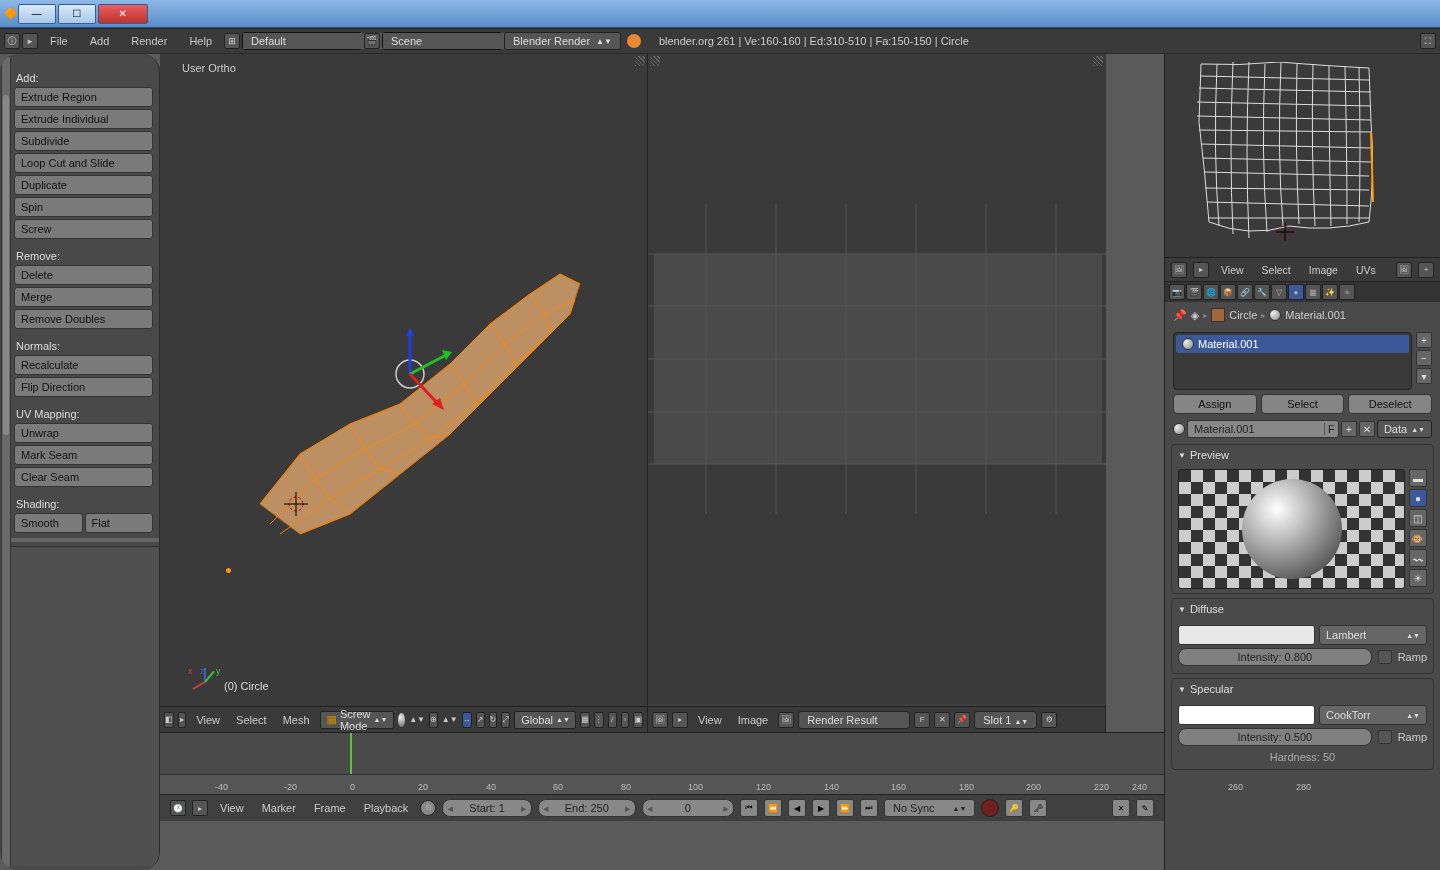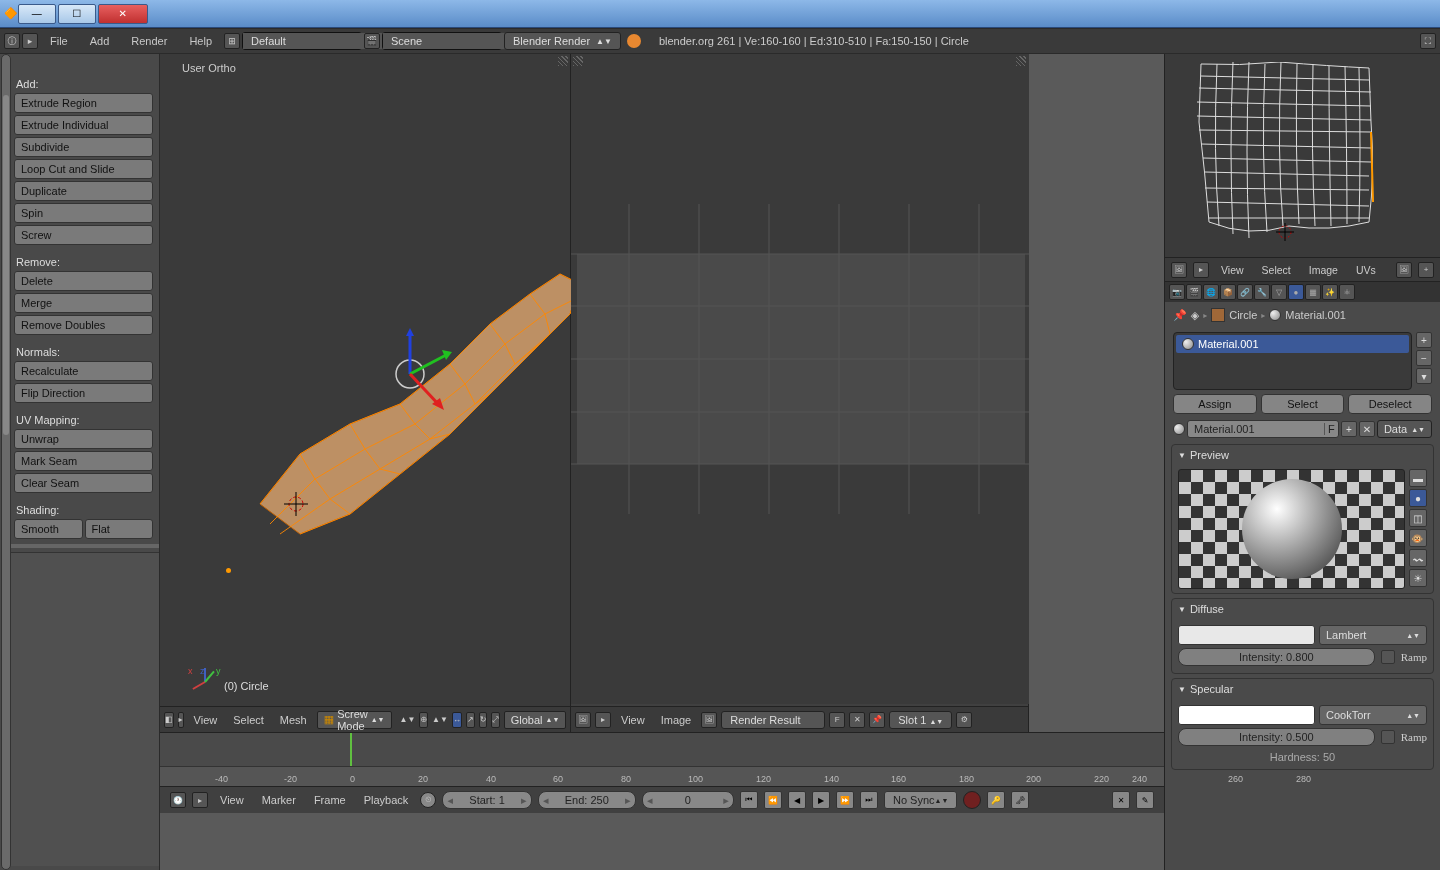--- a/index.html
+++ b/index.html
@@ -20,37 +20,37 @@
 .field { background:#555; color:#ddd; padding:2px 8px; border:none; height:16px; flex:1; }
 .field-btn { width:16px; height:16px; background:#555; border:none; color:#ccc; font-size:10px; cursor:pointer; }
 .rend-sel { background:#555; color:#ddd; border:1px solid #222; border-radius:3px; padding:2px 8px; height:18px; display:flex; align-items:center; gap:6px; }
 .rend-sel .arr { font-size:8px; }
 .status-txt { color:#ccc; margin-left:12px; flex:1; }
 .blender-logo { width:14px; height:14px; background:#e88830; border-radius:50%; margin:0 4px; }
 
 .main-body { display:flex; height:calc(870px - 28px - 26px); }
 
 
-.tool-shelf { width:160px; background:#494949; border-right:1px solid #2a2a2a; padding:20px 6px 4px 14px; overflow:hidden; position:relative; display:flex; flex-direction:column; }
+.tool-shelf { width:160px; background:#494949; border-right:1px solid #2a2a2a; padding:14px 6px 4px 14px; overflow:hidden; position:relative; display:flex; flex-direction:column;border-radius:18px; }
 .shelf-scroll { position:absolute; left:1px; top:0; bottom:0; width:10px; background:#6a6a6a; border:1px solid #333; border-radius:5px; }
 .shelf-scroll .thumb { position:absolute; left:1px; top:40px; width:6px; height:340px; background:#888; border-radius:3px; }
 .sec-label { color:#ddd; padding:4px 2px 2px; }
 .tool-btn { display:block; width:100%; text-align:left; background:#7a7a7a; color:#111; border:1px solid #333; border-radius:3px; padding:3px 6px; margin:1px 0; cursor:pointer; }
 .row2 { display:flex; gap:2px; }
 .row2 .tool-btn { flex:1; }
 .shelf-divider { height:6px; }
 .shelf-bottom { flex:1; background:#505050; margin:4px -6px 0 -6px; border-top:1px solid #333; }
 .shelf-resize { height:4px; background:#666; margin:4px -6px 0; cursor:row-resize; }
 
 
 .center-col { display:flex; flex-direction:column; flex:1; }
 .views-row { display:flex; height:678px; }
 
 
-.vp3d { width:411px; background:#3a3a3a; position:relative; border-right:1px solid #222; }
+.vp3d { width:488px; background:#3a3a3a; position:relative; border-right:1px solid #222; }
 .vp-label { position:absolute; left:22px; top:8px; color:#ccc; }
 .vp-object-label { position:absolute; left:64px; bottom:40px; color:#ddd; }
 .orange-dot { position:absolute; width:5px; height:5px; background:#ff9900; border-radius:50%; }
 .axes { position:absolute; left:30px; bottom:36px; width:30px; height:30px; }
 .ax-line { position:absolute; width:2px; height:14px; transform-origin:bottom center; left:14px; bottom:14px; }
 .ax-x { background:#d04040; transform:rotate(-120deg); }
 .ax-y { background:#40c040; transform:rotate(40deg); }
 .ax-z { background:#4060c0; }
 .ax-lbl { position:absolute; font-size:9px; }
 .mesh-svg { position:absolute; left:0; top:0; }
@@ -65,30 +65,30 @@
 .ft-menu { color:#ccc; padding:0 6px; cursor:pointer; }
 .vp-icon-sq { width:16px; height:16px; background:#555; border:1px solid #222; border-radius:2px; display:flex; align-items:center; justify-content:center; font-size:8px; color:#ccc; }
 .sphere-ico { width:14px; height:14px; border-radius:50%; background:radial-gradient(circle at 30% 30%,#eee,#666); }
 
 
 .vp-grid .vp-footer { background:#3a3a3a; }
 .img-sel { background:#555; color:#ddd; border:1px solid #222; border-radius:3px; padding:2px 8px; }
 
 
 .timeline-wrap { background:#404040; border-top:1px solid #222; }
-.timeline { height:54px; background:#4a4a4a; position:relative; border-bottom:1px solid #222; }
+.timeline { height:62px; background:#4a4a4a; position:relative; border-bottom:1px solid #222; }
 .tl-ruler { position:absolute; bottom:0; left:0; right:0; height:20px; background:#555; border-top:1px solid #333; }
 .tl-tick { position:absolute; bottom:2px; color:#bbb; font-size:9px; }
 .tl-cursor { position:absolute; left:190px; top:0; bottom:20px; width:2px; background:#60c040; }
 .timeline-footer { height:26px; display:flex; align-items:center; padding:2px 10px; gap:6px; background:#404040; }
 .num-field { display:flex; align-items:center; background:#888; border:1px solid #333; border-radius:8px; height:18px; }
 .num-field .arr { width:14px; text-align:center; color:#555; cursor:pointer; }
 .num-field .val { padding:0 12px; color:#222; }
 .trans-btn { width:18px; height:18px; background:#888; border:1px solid #333; border-radius:2px; display:flex; align-items:center; justify-content:center; font-size:8px; cursor:pointer; }
-.sync-dd { background:#888; border:1px solid #333; border-radius:3px; padding:2px 8px; color:#222; display:flex; align-items:center; }
+.sync-dd { background:#888; border:1px solid #333; border-radius:3px; padding:2px 8px; color:#222; display:flex; align-items:center; gap:18px; }
 .rec-btn { width:18px; height:18px; border-radius:50%; background:#702020; border:1px solid #222; }
 
 
 .right-col { width:276px; background:#494949; display:flex; flex-direction:column; border-left:1px solid #222; }
 
 
 .uv-area { height:228px; background:#3a3a3a; position:relative; border-bottom:1px solid #222; }
 .uv-svg { position:absolute; left:14px; top:8px; }
 .uv-footer { position:absolute; bottom:0; left:0; right:0; height:24px; background:#3a3a3a; border-top:1px solid #222; display:flex; align-items:center; padding:0 6px; gap:6px; }
 .uv-menu { color:#ccc; padding:0 6px; font-size:10.5px; cursor:pointer; }
@@ -135,21 +135,21 @@
 .preview-sphere { width:100px; height:100px; border-radius:50%; background:radial-gradient(circle at 35% 30%,#fff,#aaa 40%,#555 80%); }
 .preview-side { display:flex; flex-direction:column; gap:2px; }
 .preview-side .mat-side-btn { width:18px; height:18px; }
 
 .diffuse-row { display:flex; gap:4px; margin:2px 0; }
 .color-swatch { flex:1; height:20px; background:#e8e8e8; border:1px solid #333; border-radius:3px; }
 .diffuse-dd { width:108px; background:#666; border:1px solid #333; border-radius:3px; padding:2px 6px; color:#ddd; display:flex; justify-content:space-between; align-items:center; }
 .slider-row { display:flex; gap:6px; align-items:center; margin:3px 0; }
 .slider-field { background:#808080; border:1px solid #333; border-radius:8px; padding:2px 8px; color:#222; flex:1; display:flex; justify-content:center; align-items:center; }
 .chk { width:14px; height:14px; background:#555; border:1px solid #333; border-radius:2px; }
-.chk-lbl { color:#ccc;font-family:Liberation Serif, serif; }
+.chk-lbl { color:#ccc; }
 .hardness { color:#aaa; text-align:center; padding:2px 0; }
 
 .corner-dots { position:absolute; width:10px; height:10px; background:repeating-linear-gradient(45deg,#666,#666 1px,transparent 1px,transparent 3px); }
 </style>
 </head>
 <body>
 
 <div class="win-titlebar">
   <span>🔶</span>
   <div class="win-btns">
@@ -327,21 +327,21 @@
           </g>
         </svg>
         <div class="corner-dots" style="top:2px;right:2px"></div>
         <div class="corner-dots" style="top:2px;left:2px"></div>
         <div class="vp-footer">
           <div class="vp-icon-sq">🖼</div>
           <div class="vp-icon-sq">▸</div>
           <span class="ft-menu">View</span>
           <span class="ft-menu">Image</span>
           <div class="vp-icon-sq">🖼</div>
-          <div class="img-sel" style="width:104px">Render Result</div>
+          <div class="img-sel" style="width:112px">Render Result</div>
           <div class="vp-icon-sq">F</div>
           <div class="vp-icon-sq">✕</div>
           <div class="vp-icon-sq">📌</div>
           <div class="img-sel">
             <span>Slot 1</span> <span style="font-size:7px">▲▼</span>
           </div>
           <div class="vp-icon-sq">⚙</div>
         </div>
       </div>
     </div>

